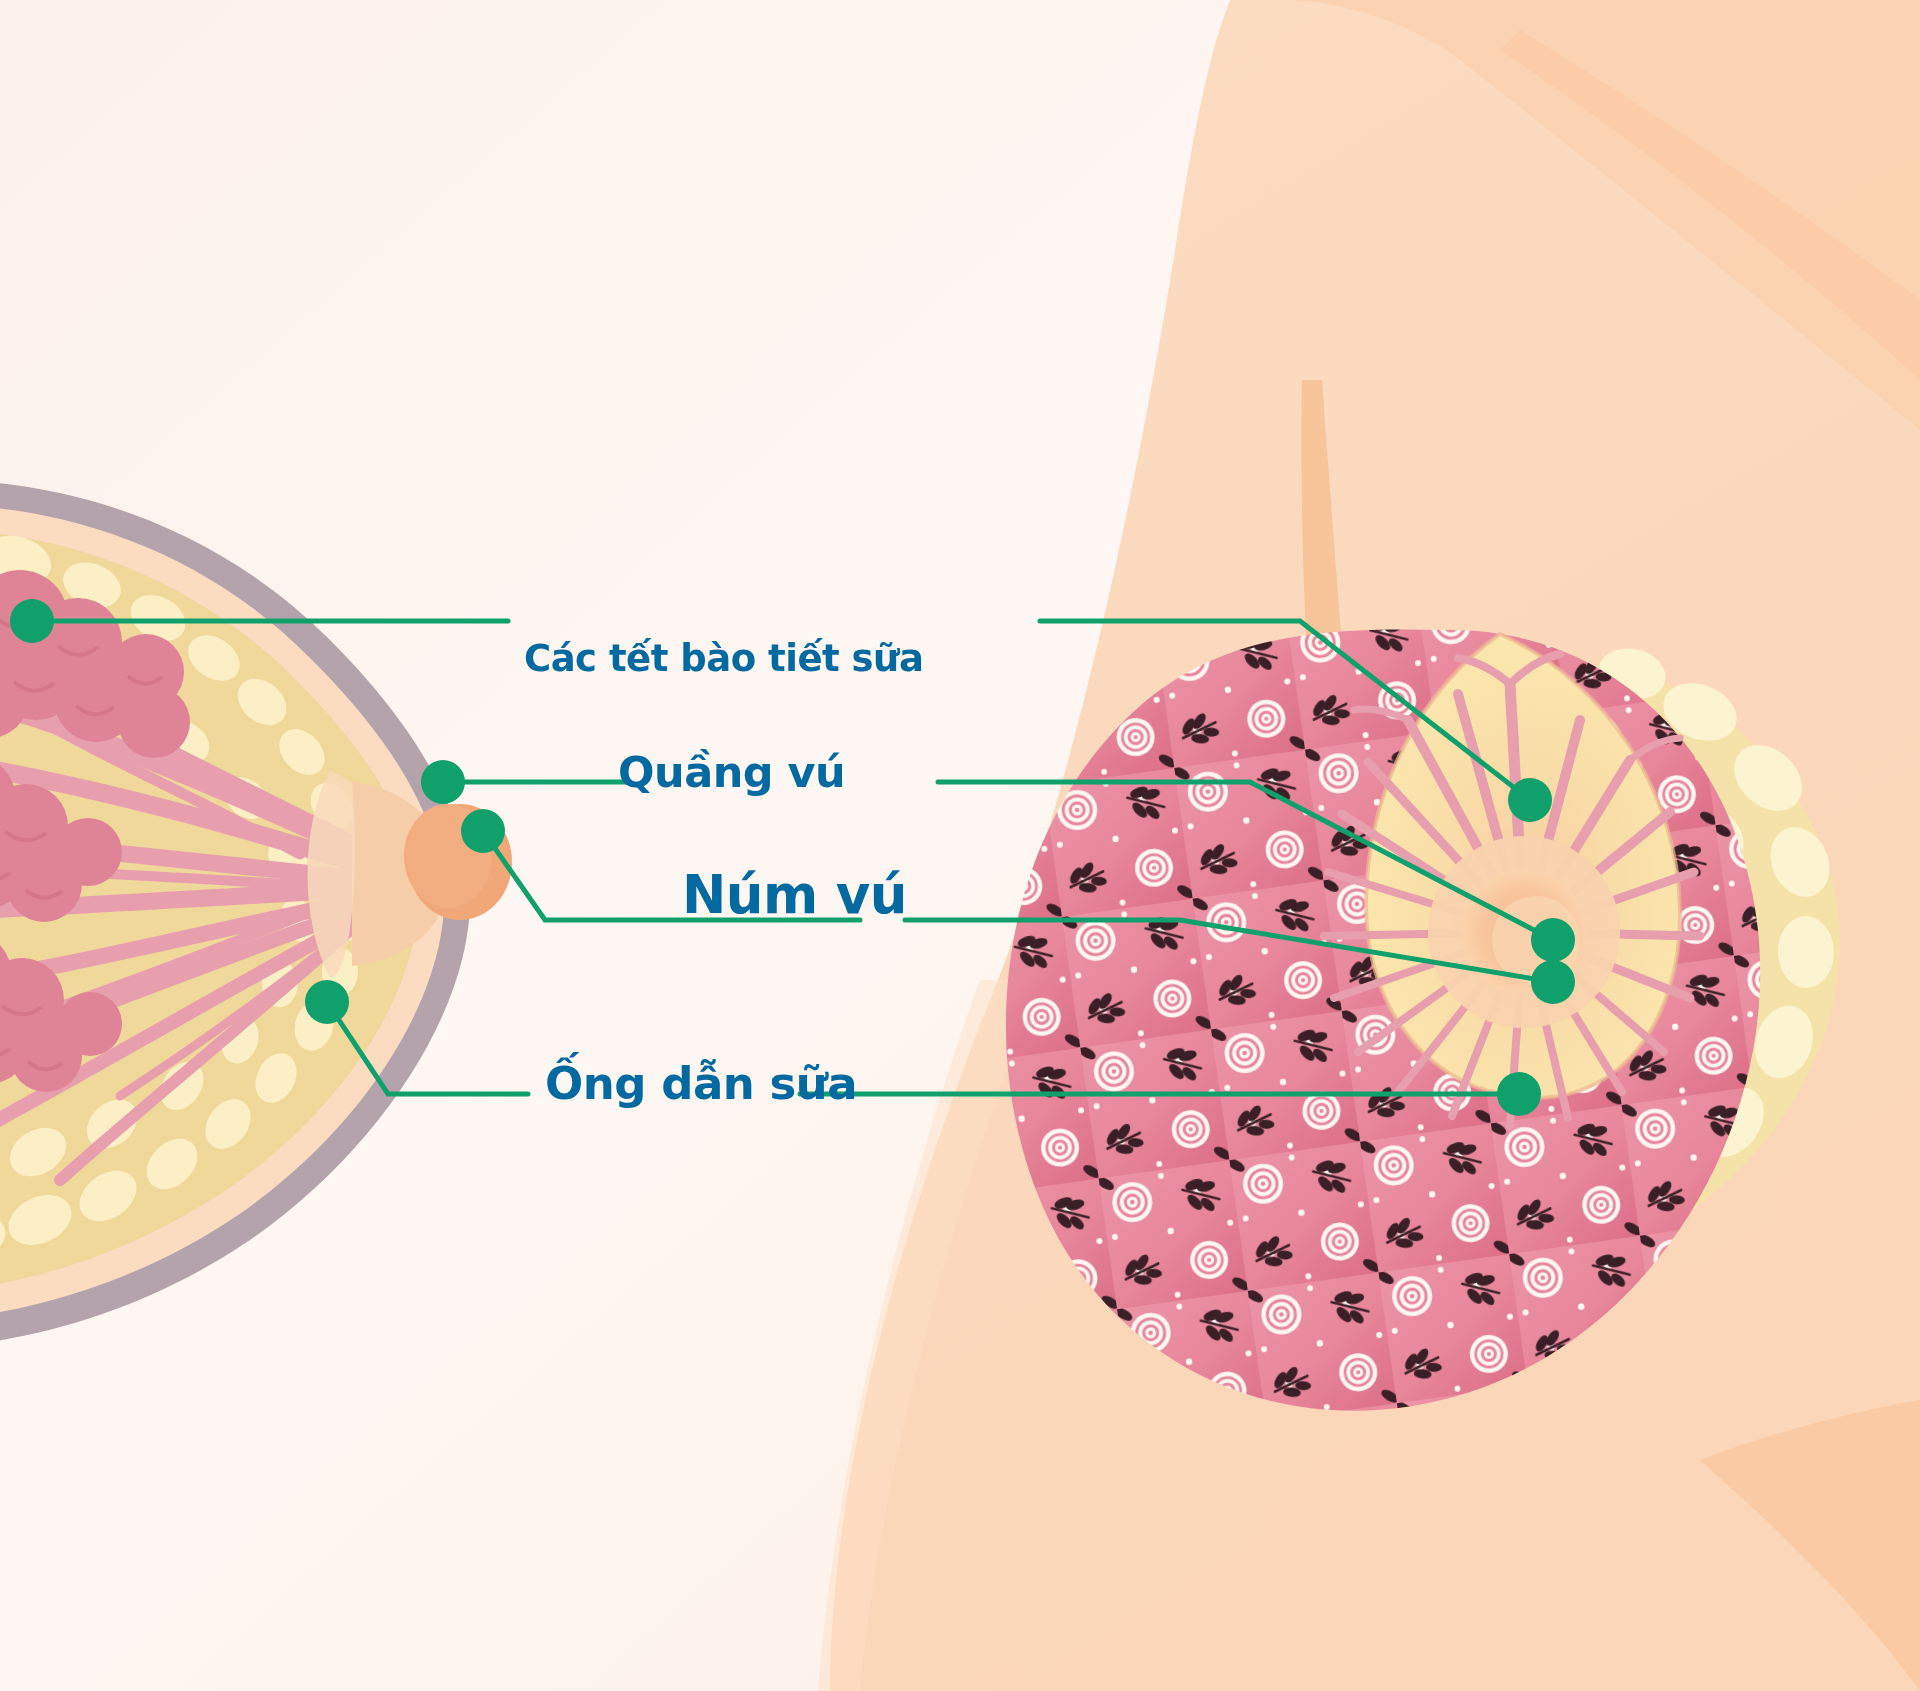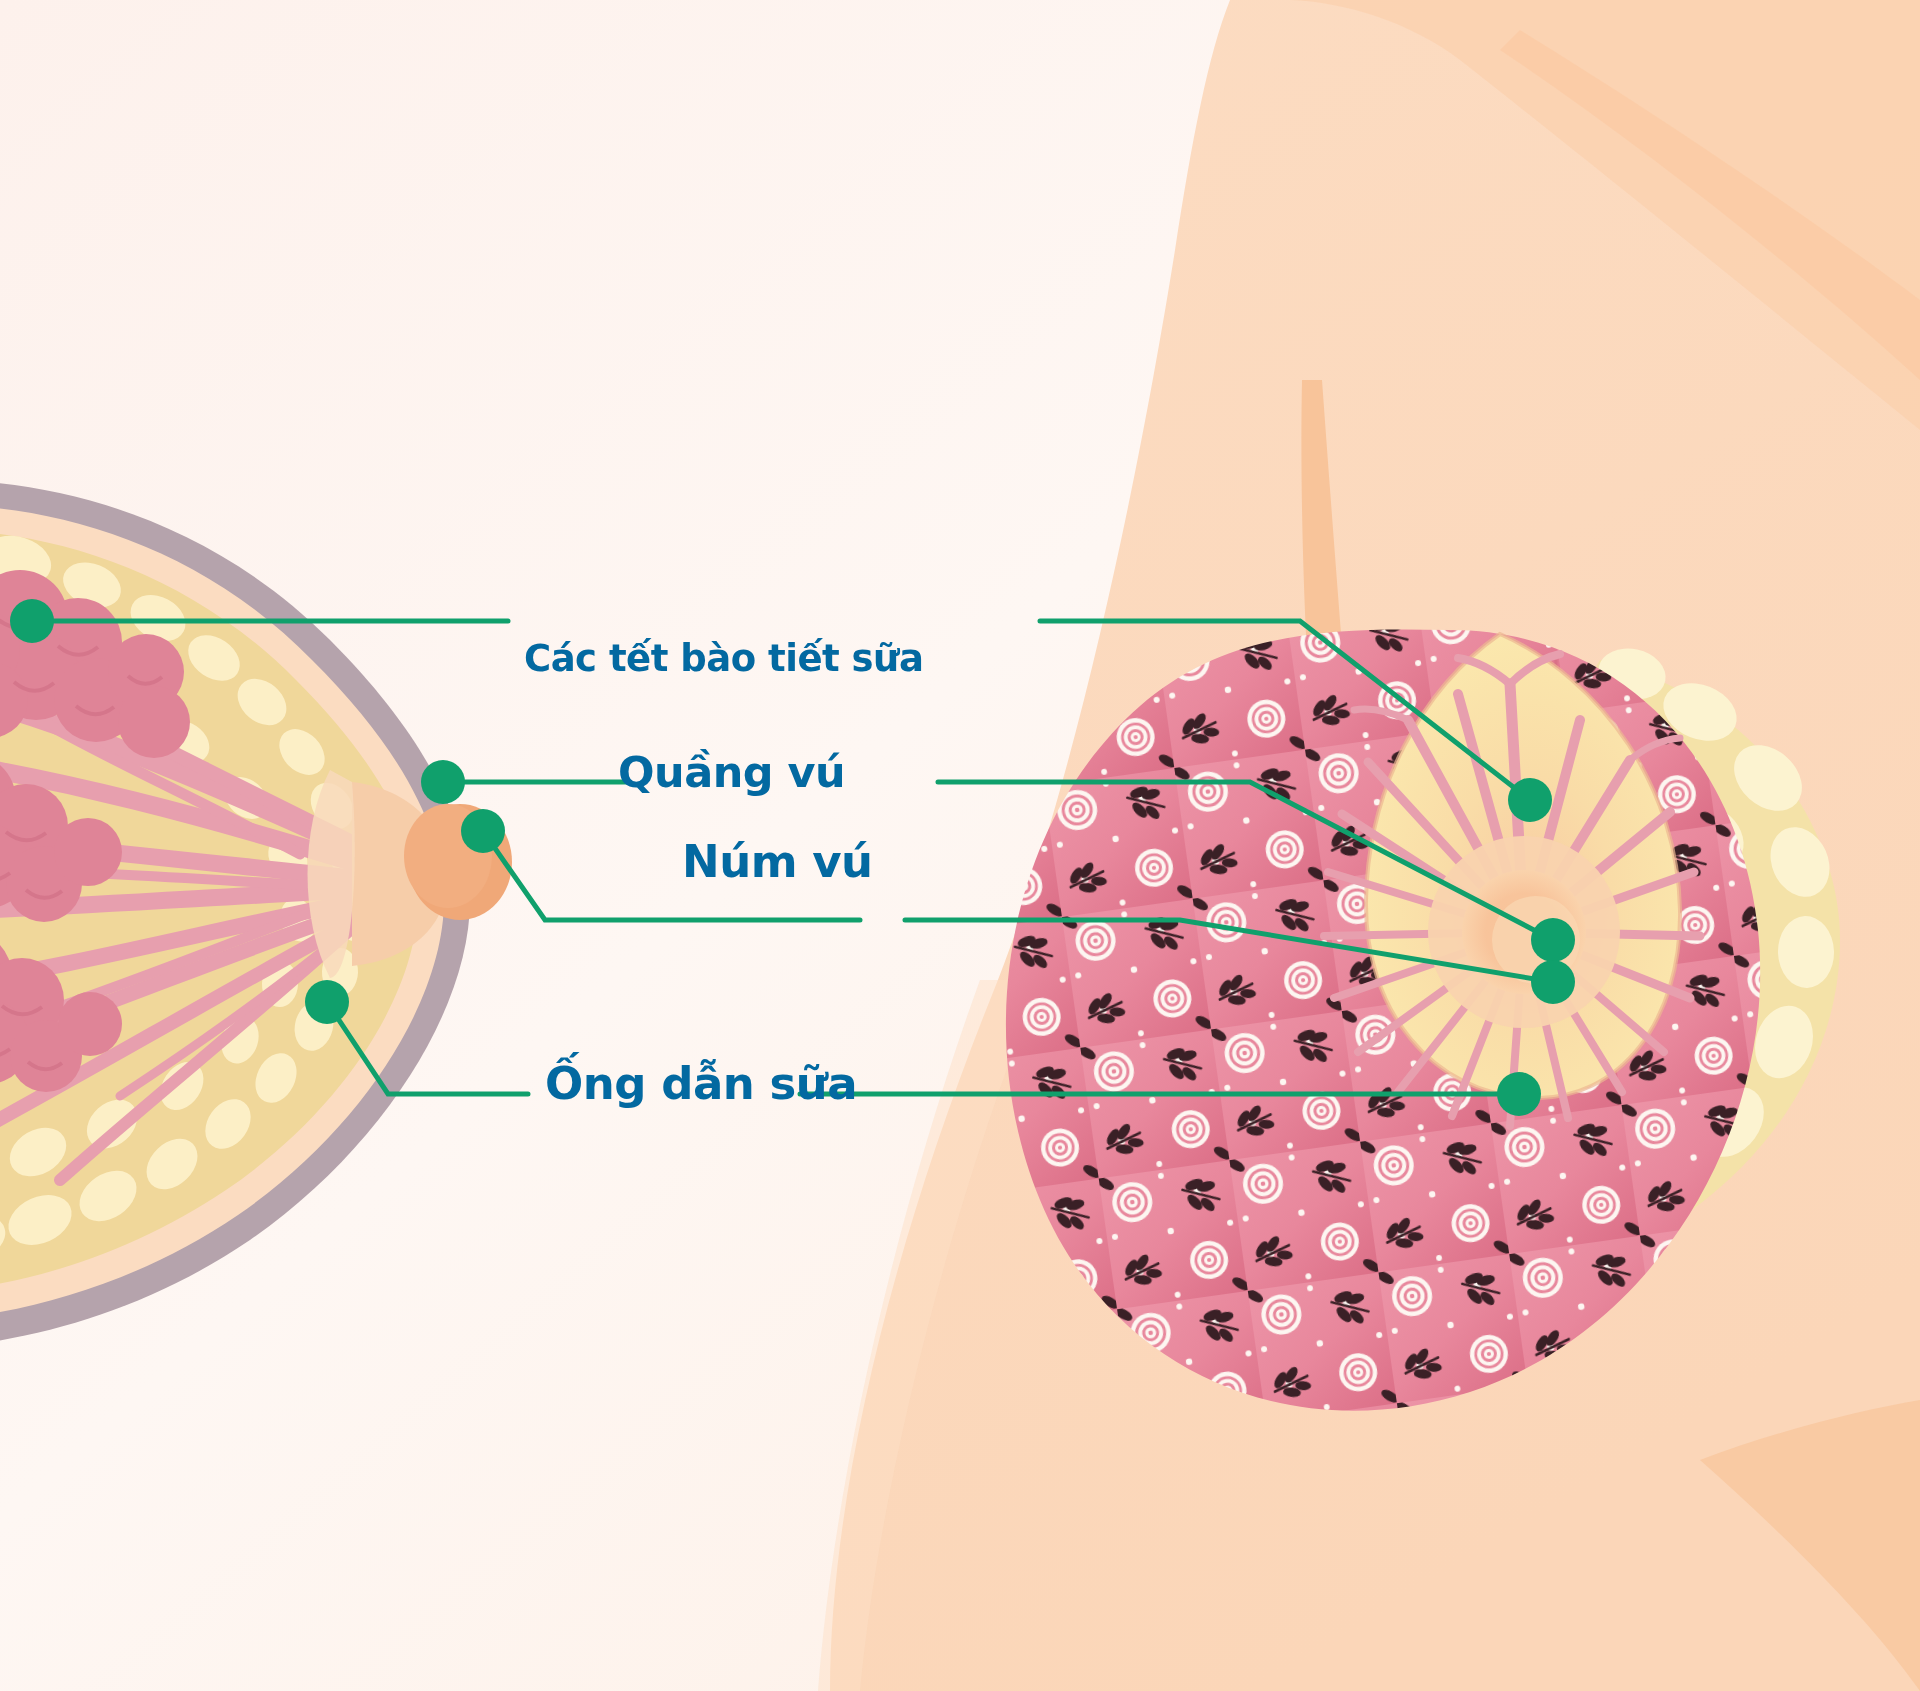--- a/index.html
+++ b/index.html
@@ -15,21 +15,21 @@
     position:absolute;
     color:#0369a1;
     font-family:"DejaVu Sans", sans-serif;
     font-weight:600;
     letter-spacing:-0.5px;
     white-space:pre;
     line-height:1.16;
   }
   #lbl-alveoli{ left:524px; top:552px; font-size:37px; text-align:center; }
   #lbl-areola { left:618px; top:748px; font-size:43px; }
-  #lbl-nipple { left:682px; top:836px; font-size:45px;text-align:right; }
+  #lbl-nipple { left:682px; top:864px; font-size:53px;text-align:right; }
   #lbl-duct   { left:545px; top:1058px; font-size:45px; }
 </style>
 </head>
 <body>
 
 <div id="stage">
 
   <svg id="art" viewBox="0 0 1920 1691" xmlns="http://www.w3.org/2000/svg">
     <defs>
       <linearGradient id="bgGrad" x1="0" y1="0" x2="1" y2="1">

